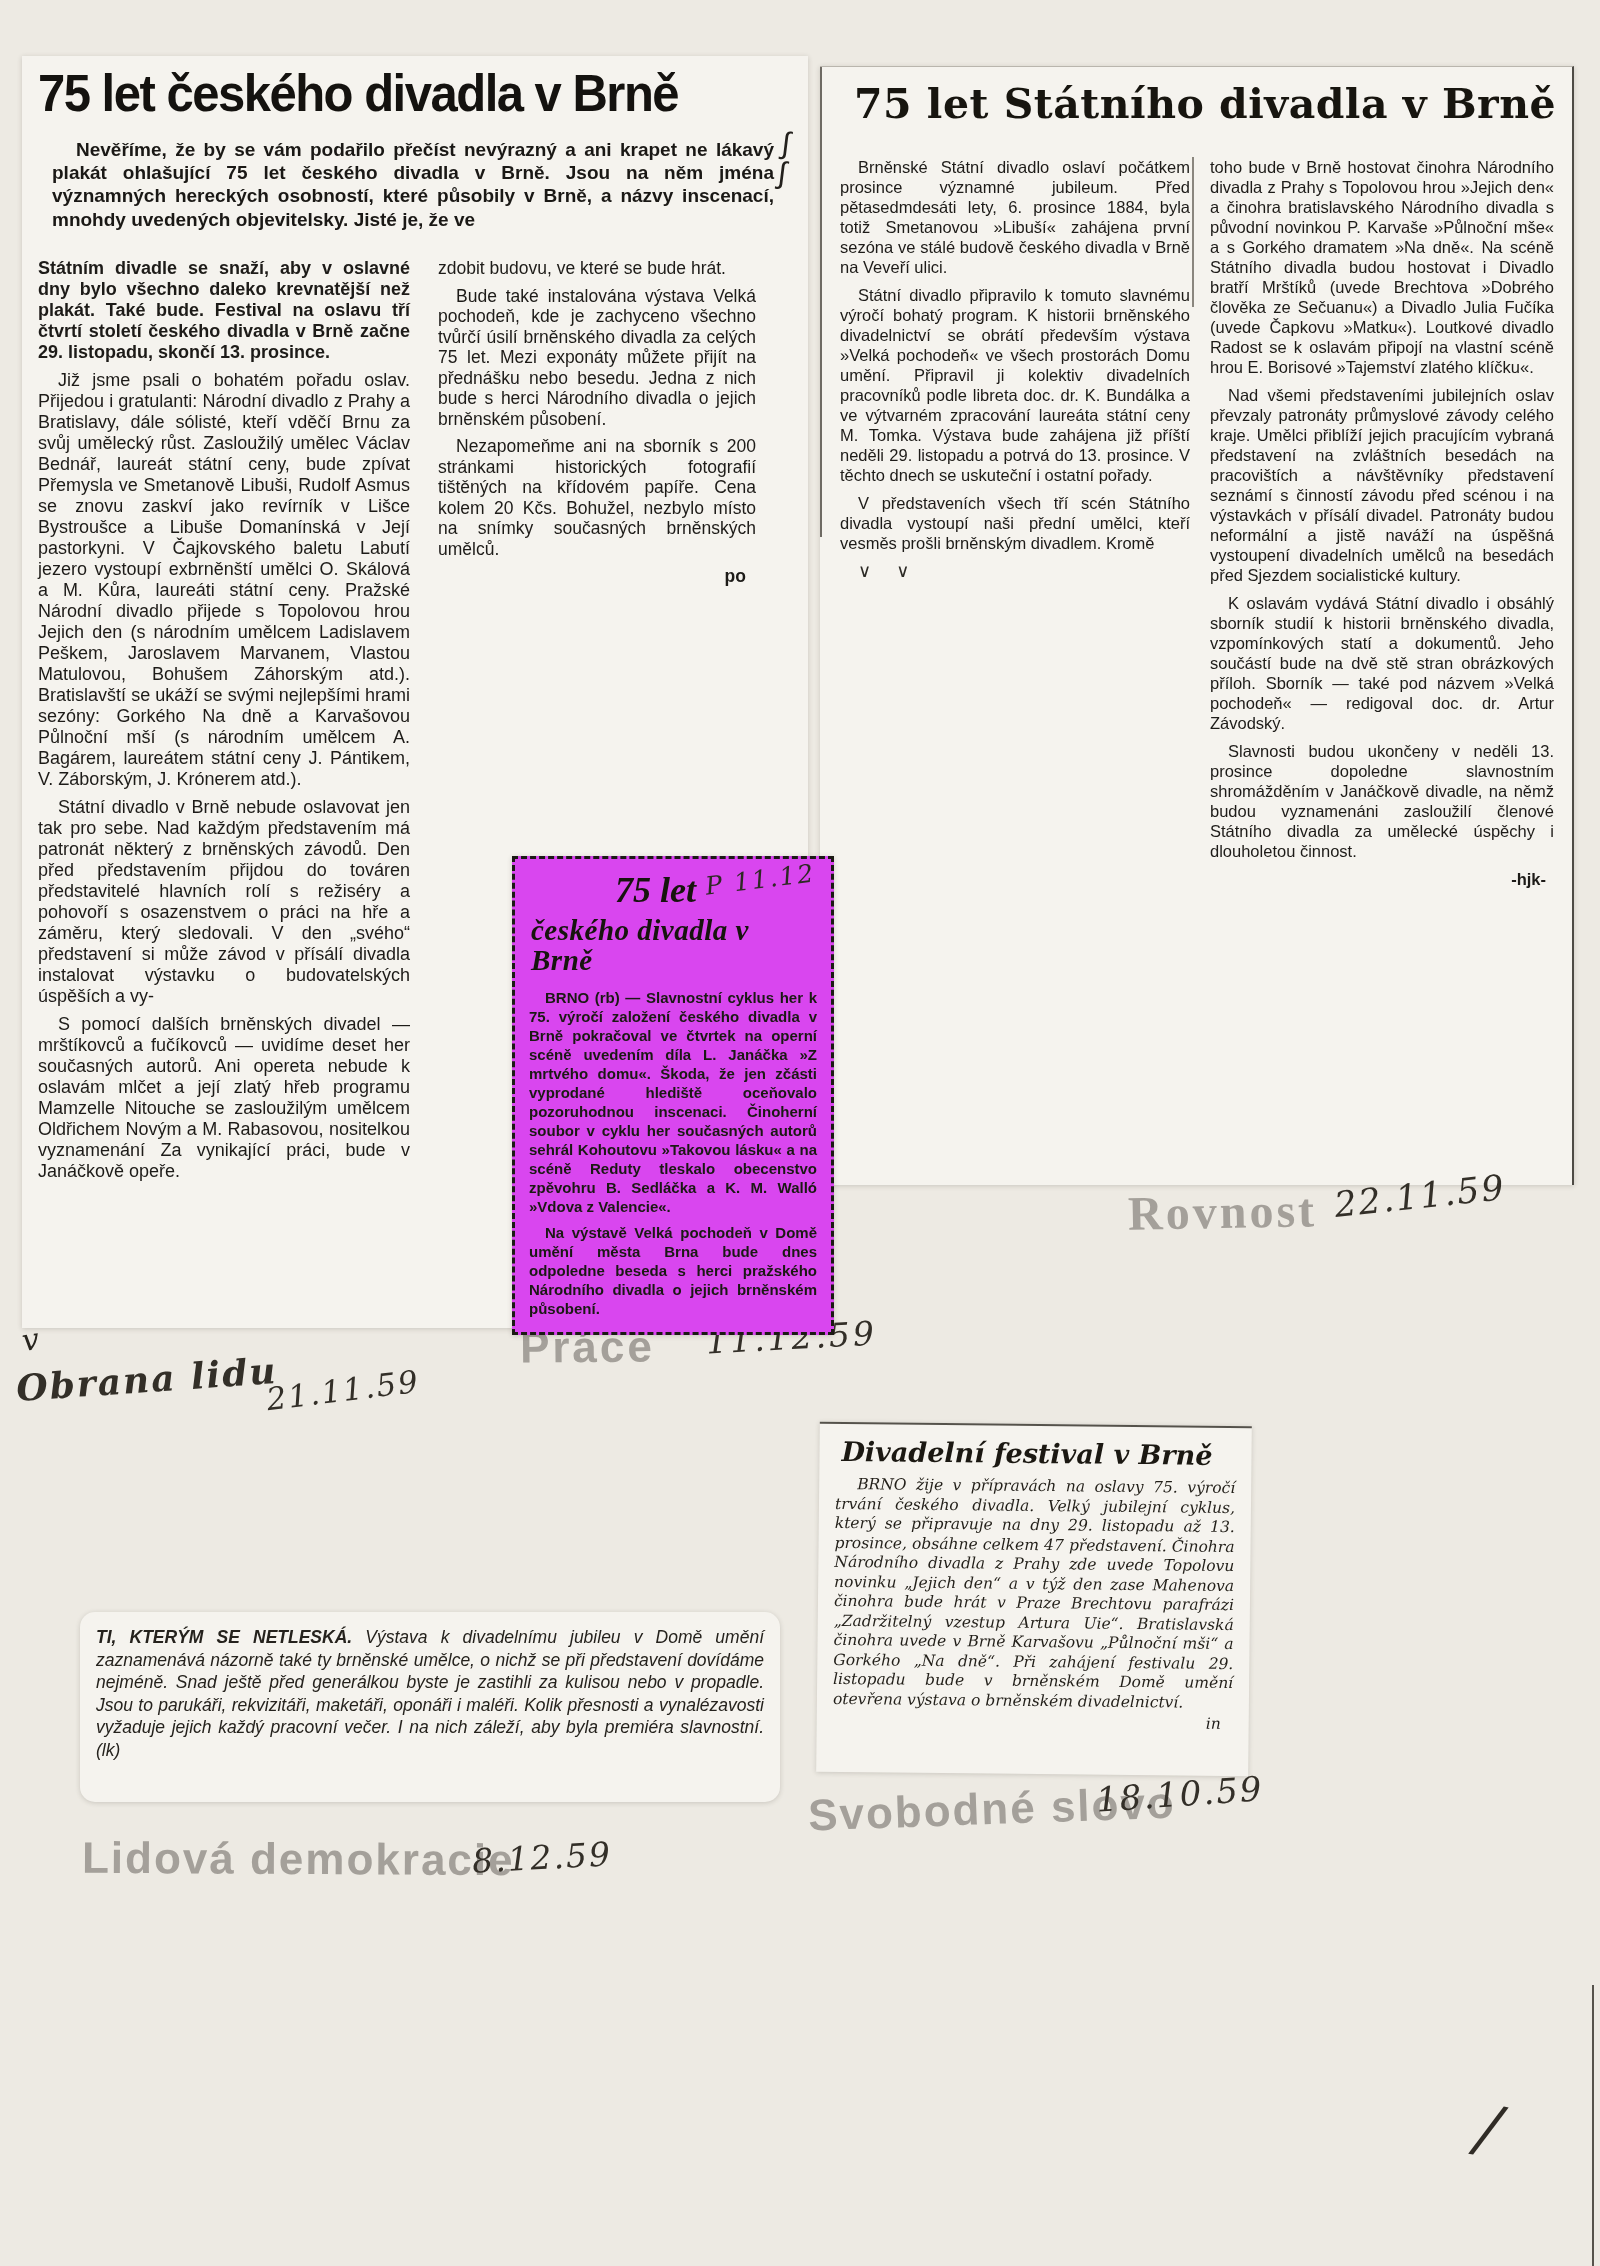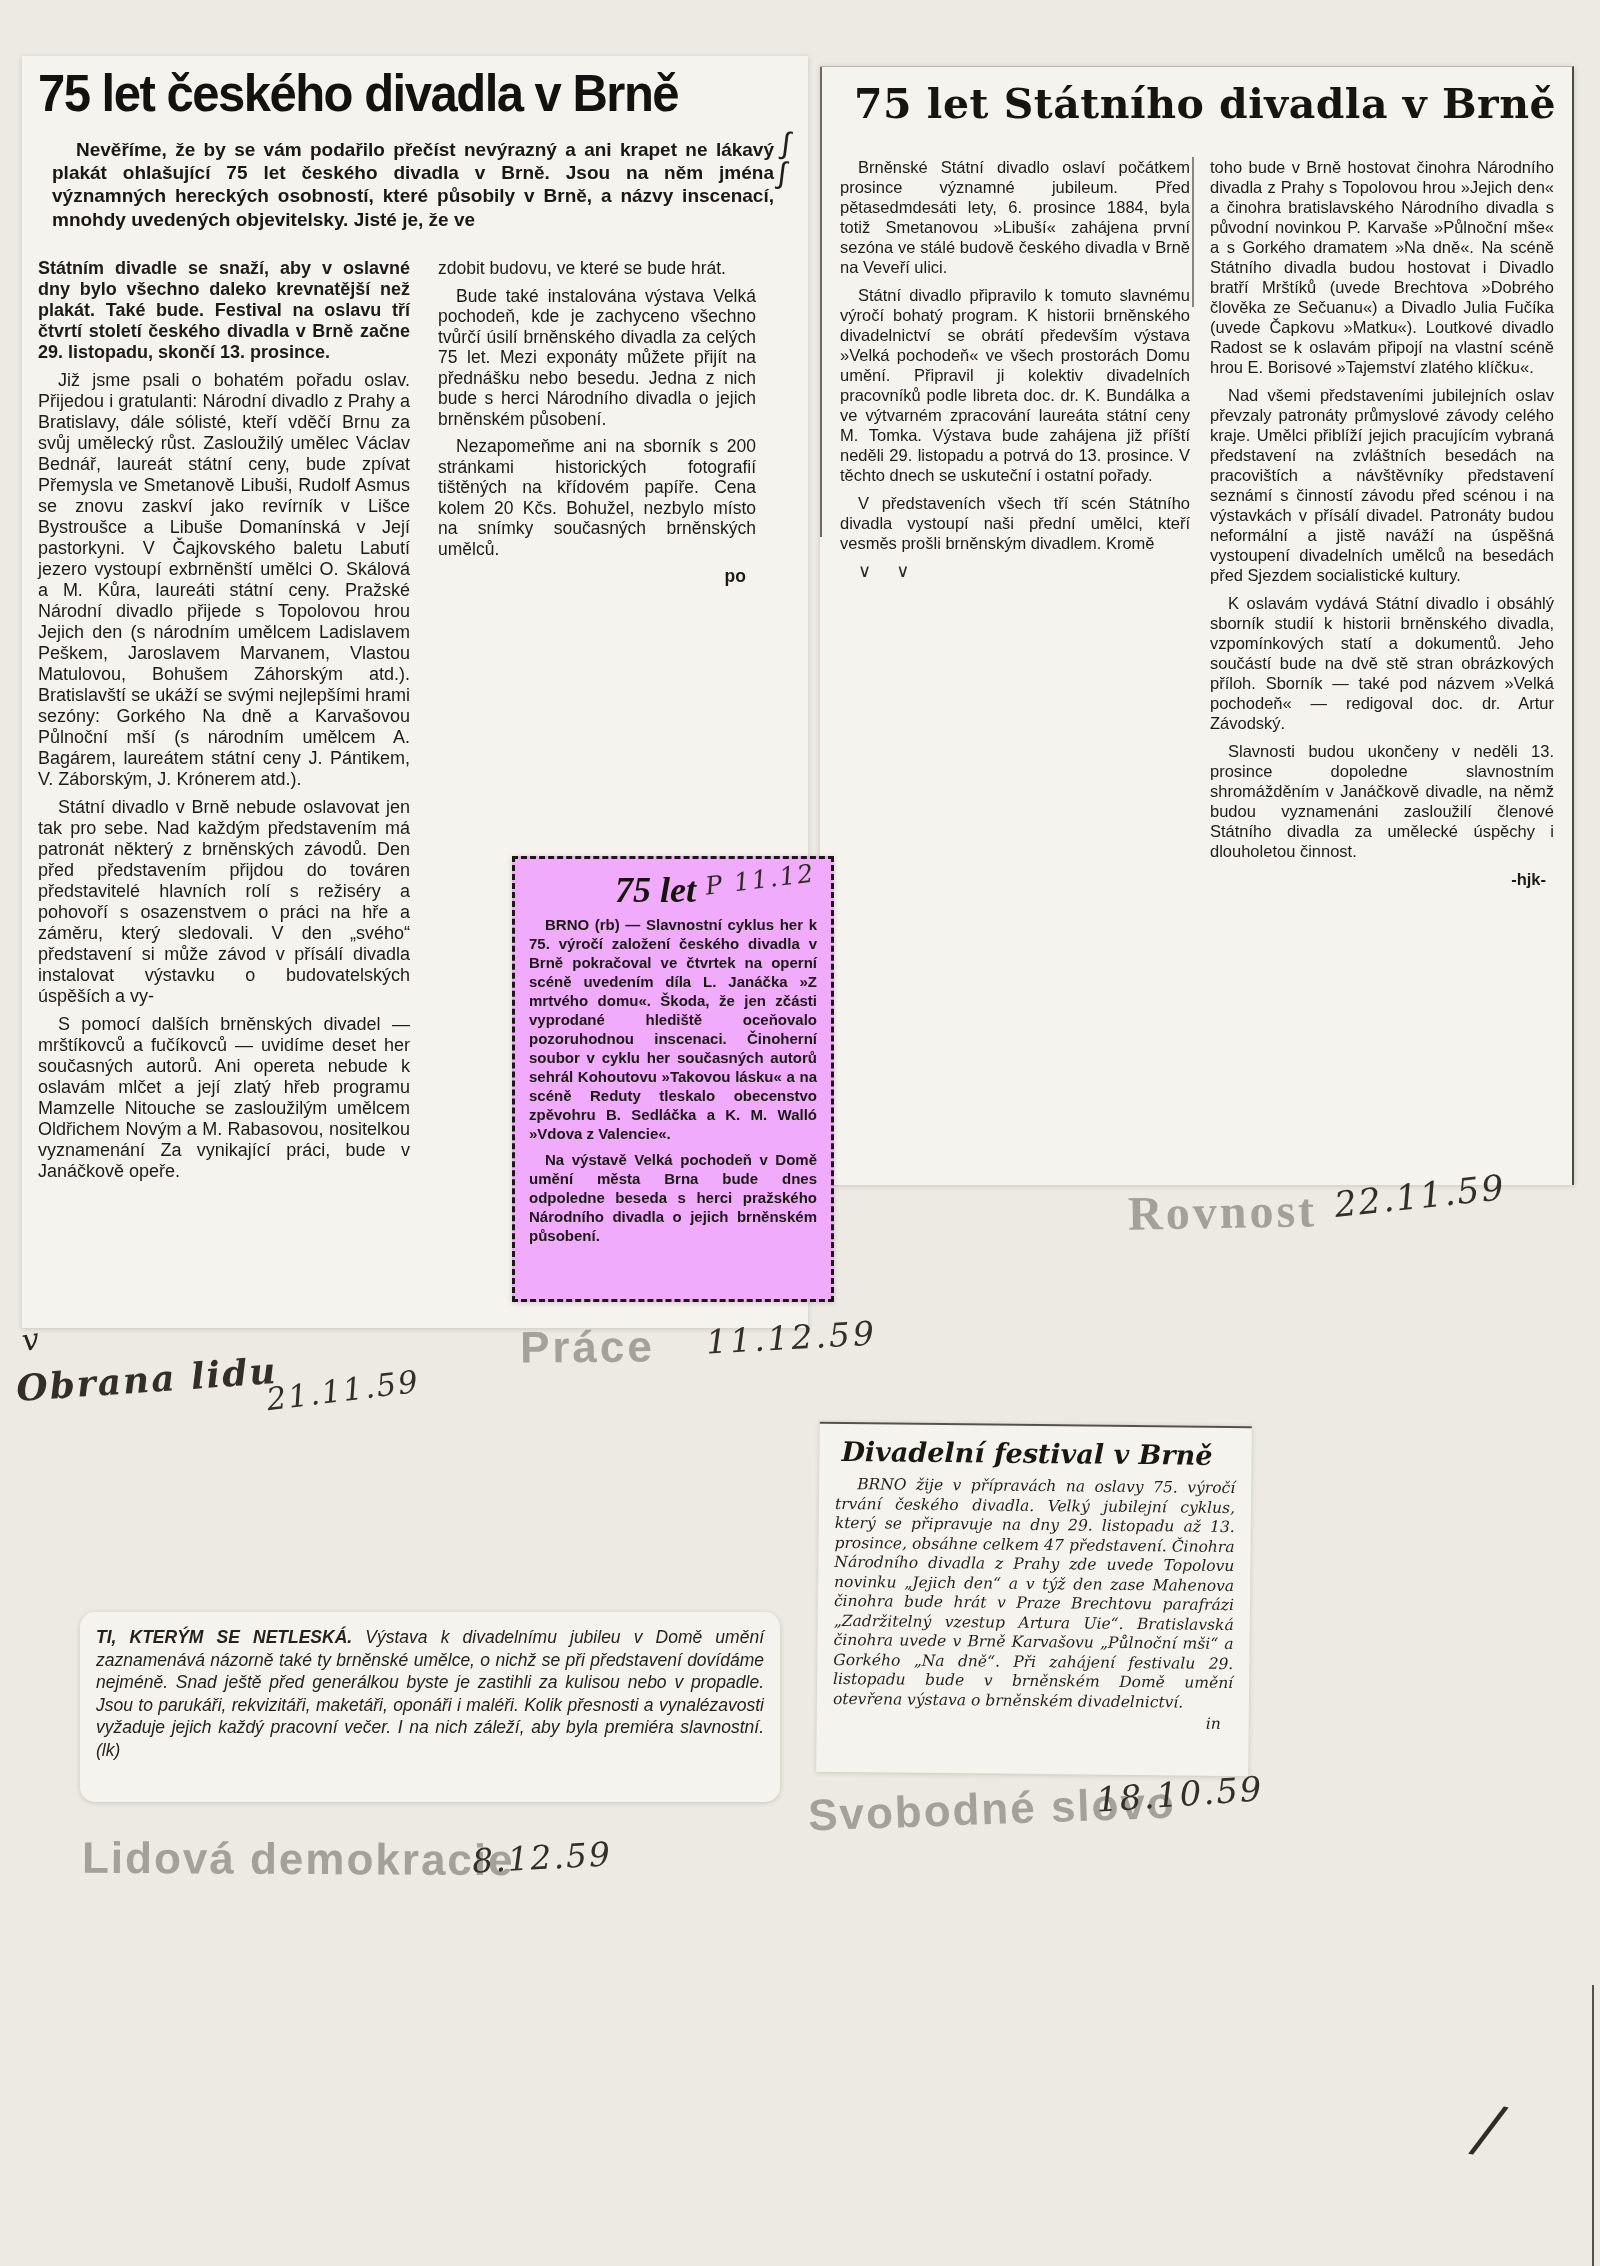--- a/index.html
+++ b/index.html
@@ -65,21 +65,21 @@
   .rcol1 p, .rcol2 p { margin:0; text-indent:18px; }
   .rcol1 p + p, .rcol2 p + p { margin-top:8px; }
   .rcol2 p.nc { text-indent:0; }
   .col-rule { position:absolute; left:372px; top:90px; width:2px; height:150px; background:#8a867e; }
   .vv { margin-top:16px; margin-left:74px; font-size:18px; letter-spacing:10px; color:#2c2a25; text-indent:0; }
   .rsig { text-align:right; font-weight:bold; padding-right:8px; margin-top:4px; text-indent:0; }
 
   
   .box-clip {
     left:512px; top:856px; width:322px; min-height:446px;
-    border:3px dashed #1b1914; background:#f0abfc;
+    border:3px dashed #1b1914; background:#d946ef;
     padding:10px 14px 14px; box-sizing:border-box; z-index:5;
   }
   .box-head { position:relative; height:46px; }
   .box-title {
     position:absolute; left:86px; top:0;
     font-family:"Liberation Serif", serif; font-style:italic; font-weight:bold;
     font-size:36px; color:#17140e;
   }
   .box-note {
     position:absolute; right:2px; top:-4px;
@@ -191,20 +191,21 @@
       <p>Slavnosti budou ukončeny v neděli 13. prosince dopoledne slavnostním shromážděním v Janáčkově divadle, na němž budou vyznamenáni zasloužilí členové Státního divadla za umělecké úspěchy i dlouholetou činnost.</p>
       <p class="rsig">-hjk-</p>
     </div>
   </section>
 
   <section class="clip box-clip">
     <div class="box-head">
       <span class="box-title">75 let</span>
       <span class="box-note">P 11.12</span>
     </div>
+    <div class="box-subtitle">českého divadla v Brně</div>
     <p class="box-p">BRNO (rb) — Slavnostní cyklus her k 75. výročí založení českého divadla v Brně pokračoval ve čtvrtek na operní scéně uvedením díla L. Janáčka »Z mrtvého domu«. Škoda, že jen zčásti vyprodané hlediště oceňovalo pozoruhodnou inscenaci. Činoherní soubor v cyklu her současných autorů sehrál Kohoutovu »Takovou lásku« a na scéně Reduty tleskalo obecenstvo zpěvohru B. Sedláčka a K. M. Walló »Vdova z Valencie«.</p>
     <p class="box-p">Na výstavě Velká pochodeň v Domě umění města Brna bude dnes odpoledne beseda s herci pražského Národního divadla o jejich brněnském působení.</p>
   </section>
 
   <section class="clip netleska-clip">
     <p class="net-text">
       <span class="net-lead">TI, KTERÝM SE NETLESKÁ.</span>
       <span> Výstava k divadelnímu jubileu v Domě umění zaznamenává názorně také ty brněnské umělce, o nichž se při představení dovídáme nejméně. Snad ještě před generálkou byste je zastihli za kulisou nebo v propadle. Jsou to parukáři, rekvizitáři, maketáři, oponáři i maléři. Kolik přesnosti a vynalézavosti vyžaduje jejich každý pracovní večer. I na nich záleží, aby byla premiéra slavnostní. </span>
       <span>(lk)</span>
     </p>

